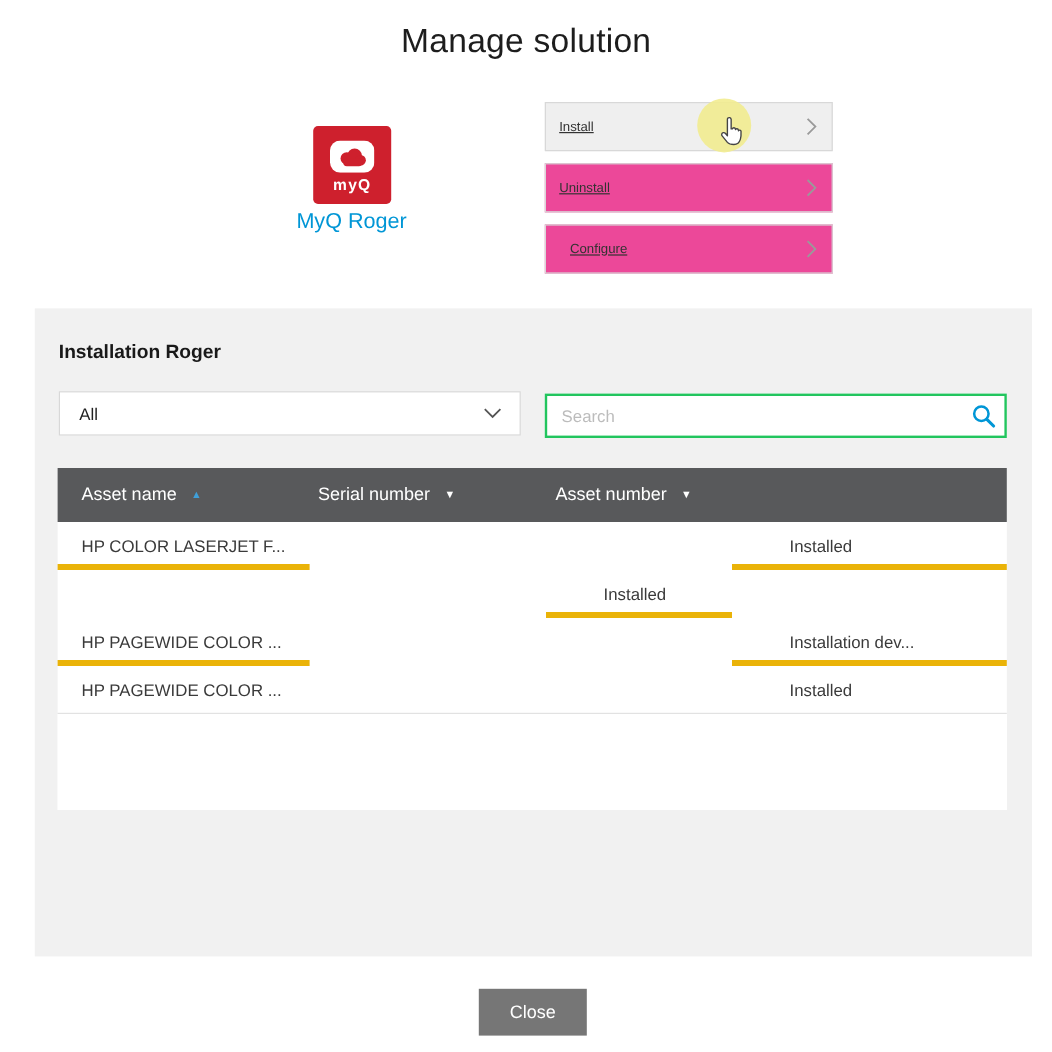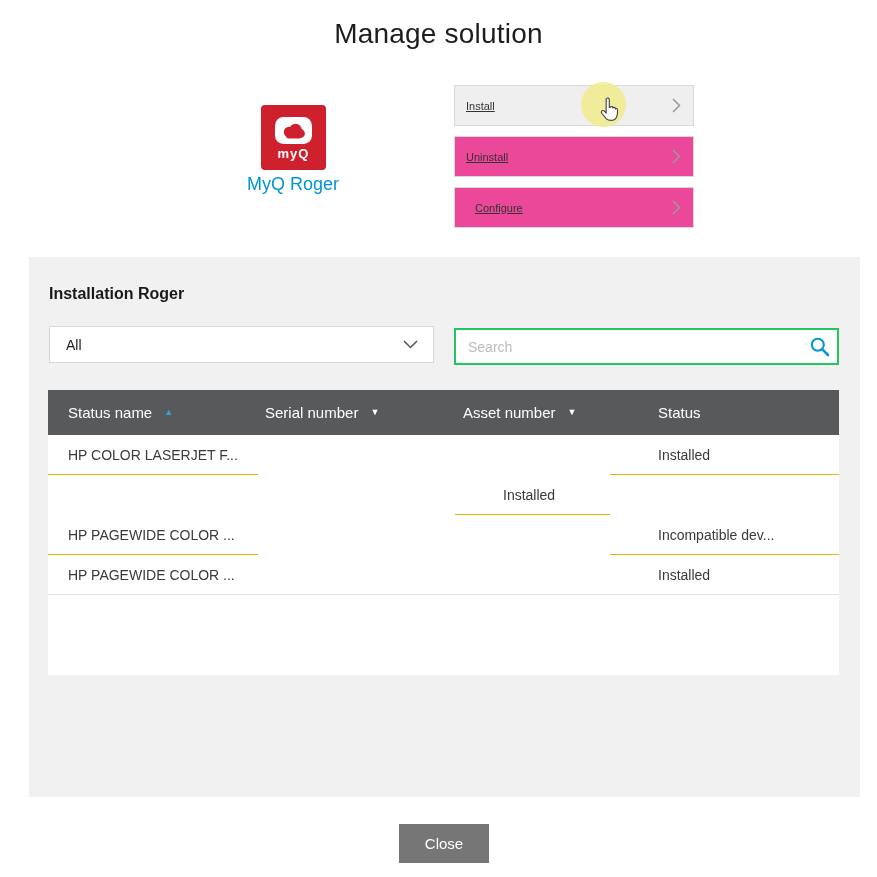--- a/index.html
+++ b/index.html
@@ -95,21 +95,21 @@
   .c1 { padding-left: 20px; } .c2 { padding-left: 7px; }
   .c3 { padding-left: 8px; }  .c4 { padding-left: 48px; }
   .sort-arrow { font-size: 9px; line-height: 1; }
   .sort-asc { color: #3f9fd8; }
   .sort-desc { color: #ffffff; }
   .tbl-row { height: 40px; cursor: pointer; }
   .tbl-row .cell {
     font-size: 14px; color: #3a3a3a; height: 40px; line-height: 40px;
     white-space: nowrap; overflow: hidden;
   }
-  .tbl-row .cell.c1, .tbl-row .cell.c4 { border-bottom: 1px solid #eab308; }
+  .tbl-row .cell.c1, .tbl-row .cell.c4 { border-bottom: 5px solid #eab308; }
   .tbl-row.row-last { border-bottom: 1px solid #e2e2e2; }
   .tbl-row.row-last .cell.c1, .tbl-row.row-last .cell.c4 { border-bottom: none; }
   .tbl-spacer { height: 80px; background: #ffffff; }
 
   
   .close-btn {
     position: absolute; left: 399px; top: 824px; width: 90px; height: 39px;
     background: #767676; color: #ffffff; border: none; font-size: 15px;
     font-family: "Liberation Sans", "DejaVu Sans", sans-serif; cursor: pointer;
   }
@@ -169,52 +169,49 @@
     <input class="search-input" type="text" placeholder="Search" style="">
     <svg class="search-icon" width="21" height="21" viewBox="0 0 21 21">
       <circle cx="8.8" cy="8.8" r="6" fill="none" stroke="#0096d6" stroke-width="2.1"></circle>
       <line x1="13.4" y1="13.4" x2="19" y2="19" stroke="#0096d6" stroke-width="2.6" stroke-linecap="round"></line>
     </svg>
   </div>
 
   <div class="device-table">
     <div class="tbl-grid tbl-header">
       <div class="hcell c1">
-        <span>Status name</span>
+        <span>Asset name</span>
         <span class="sort-arrow sort-asc">▲</span>
       </div>
       <div class="hcell c2">
         <span>Serial number</span>
         <span class="sort-arrow sort-desc">▼</span>
       </div>
       <div class="hcell c3">
         <span>Asset number</span>
         <span class="sort-arrow sort-desc">▼</span>
       </div>
-      <div class="hcell c4">
-        <span>Status</span>
-      </div>
     </div>
 
     <div class="tbl-grid tbl-row">
       <div class="cell c1">HP COLOR LASERJET F...</div>
       <div class="cell c2"></div>
       <div class="cell c3"></div>
       <div class="cell c4">Installed</div>
     </div>
     <div class="tbl-grid tbl-row">
       <div class="cell c2"></div>
       <div class="cell c3"></div>
       <div class="cell c4">Installed</div>
     </div>
     <div class="tbl-grid tbl-row">
       <div class="cell c1">HP PAGEWIDE COLOR ...</div>
       <div class="cell c2"></div>
       <div class="cell c3"></div>
-      <div class="cell c4">Incompatible dev...</div>
+      <div class="cell c4">Installation dev...</div>
     </div>
     <div class="tbl-grid tbl-row row-last">
       <div class="cell c1">HP PAGEWIDE COLOR ...</div>
       <div class="cell c2"></div>
       <div class="cell c3"></div>
       <div class="cell c4">Installed</div>
     </div>
     <div class="tbl-spacer"></div>
   </div>
 </div>

